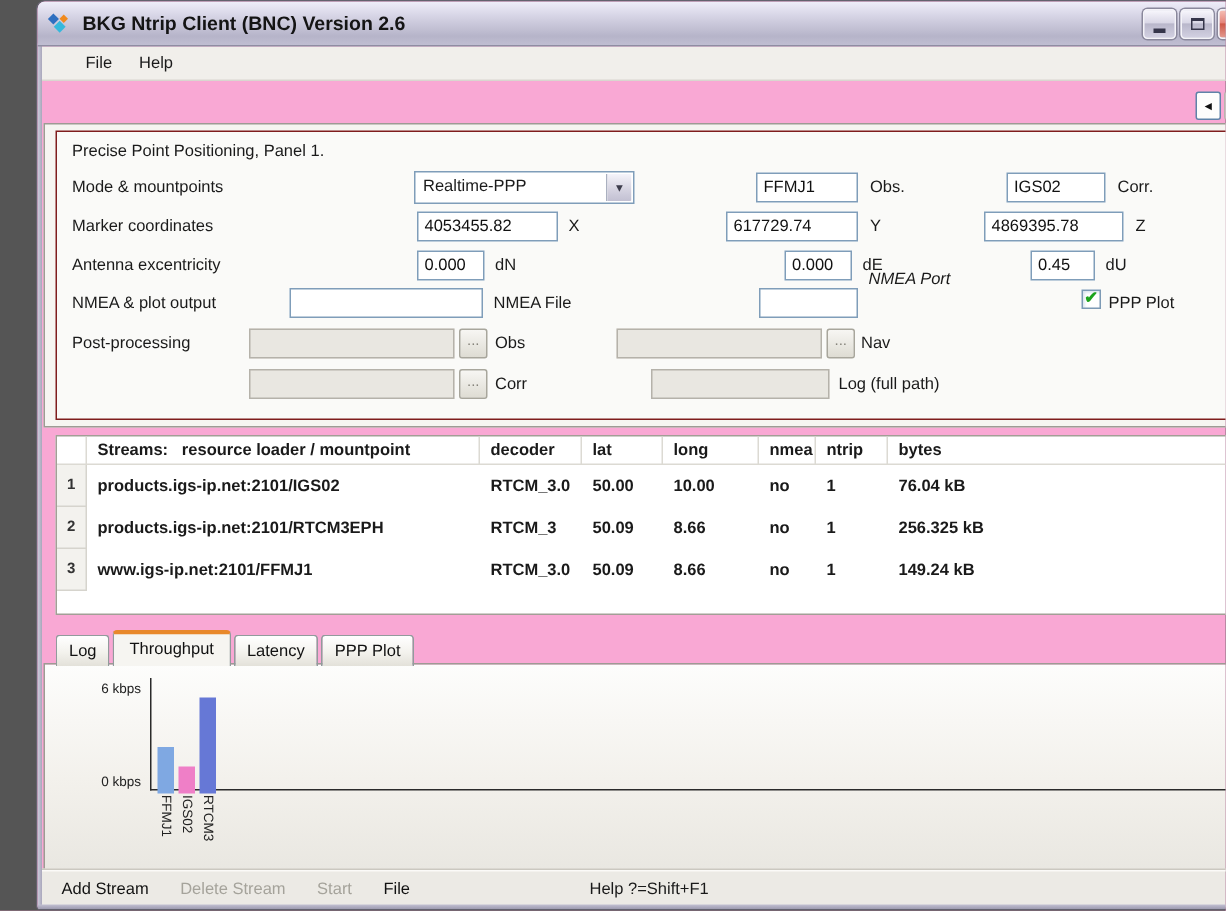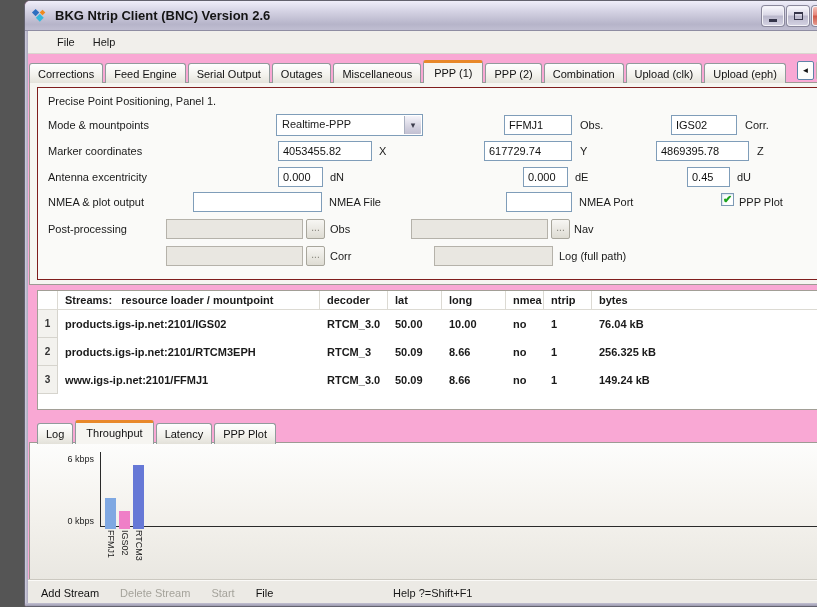--- a/index.html
+++ b/index.html
@@ -107,32 +107,20 @@
           <span class="g-close">✕</span>
         </span>
     </span>
   </div>
 
   <div class="menubar">
     <span class="menu-item">File</span>
     <span class="menu-item">Help</span>
   </div>
 
-  <div class="tabbar" id="topTabs">
-      <div class="tab">Corrections</div>
-      <div class="tab">Feed Engine</div>
-      <div class="tab">Serial Output</div>
-      <div class="tab">Outages</div>
-      <div class="tab">Miscellaneous</div>
-      <div class="tab active">PPP (1)</div>
-      <div class="tab">PPP (2)</div>
-      <div class="tab">Combination</div>
-      <div class="tab">Upload (clk)</div>
-      <div class="tab">Upload (eph)</div>
-    </div>
   <div class="tabscroll">
     <span class="tsbtn">
         <span>◄</span>
       </span>
     <span class="tsbtn disabled">
         <span>►</span>
       </span>
   </div>
 
   <div class="tabpane">
@@ -164,21 +152,21 @@
       <div class="abs lbl" style="left:292px;top:83px;">dN</div>
       <input class="fld" style="left: 485px; top: 79px; width: 45px;" value="0.000">
       <div class="abs lbl" style="left:537px;top:83px;">dE</div>
       <input class="fld" style="left: 649px; top: 79px; width: 43px;" value="0.45">
       <div class="abs lbl" style="left:699px;top:83px;">dU</div>
 
       <div class="abs lbl" style="left:10px;top:108px;">NMEA &amp; plot output</div>
       <input class="fld" style="left: 155px; top: 104px; width: 129px;" value="">
       <div class="abs lbl" style="left:291px;top:108px;">NMEA File</div>
       <input class="fld" style="left: 468px; top: 104px; width: 66px;" value="">
-      <div class="abs lbl" style="left:541px;top:108px;">NMEA Port</div>
+      <div class="abs lbl" style="left:541px;top:92px;font-style:italic;">NMEA Port</div>
       <span class="checkbox" style="left:683px;top:105px;">
         <span class="checkmark">✔</span>
       </span>
       <div class="abs lbl" style="left:701px;top:108px;">PPP Plot</div>
 
       <div class="abs lbl" style="left:10px;top:135px;">Post-processing</div>
       <input class="fld dis" style="left: 128px; top: 131px; width: 137px;" value="">
       <span class="browse" style="left:268px;top:131px;">...</span>
       <div class="abs lbl" style="left:292px;top:135px;">Obs</div>
       <input class="fld dis" style="left: 373px; top: 131px; width: 137px;" value="">

